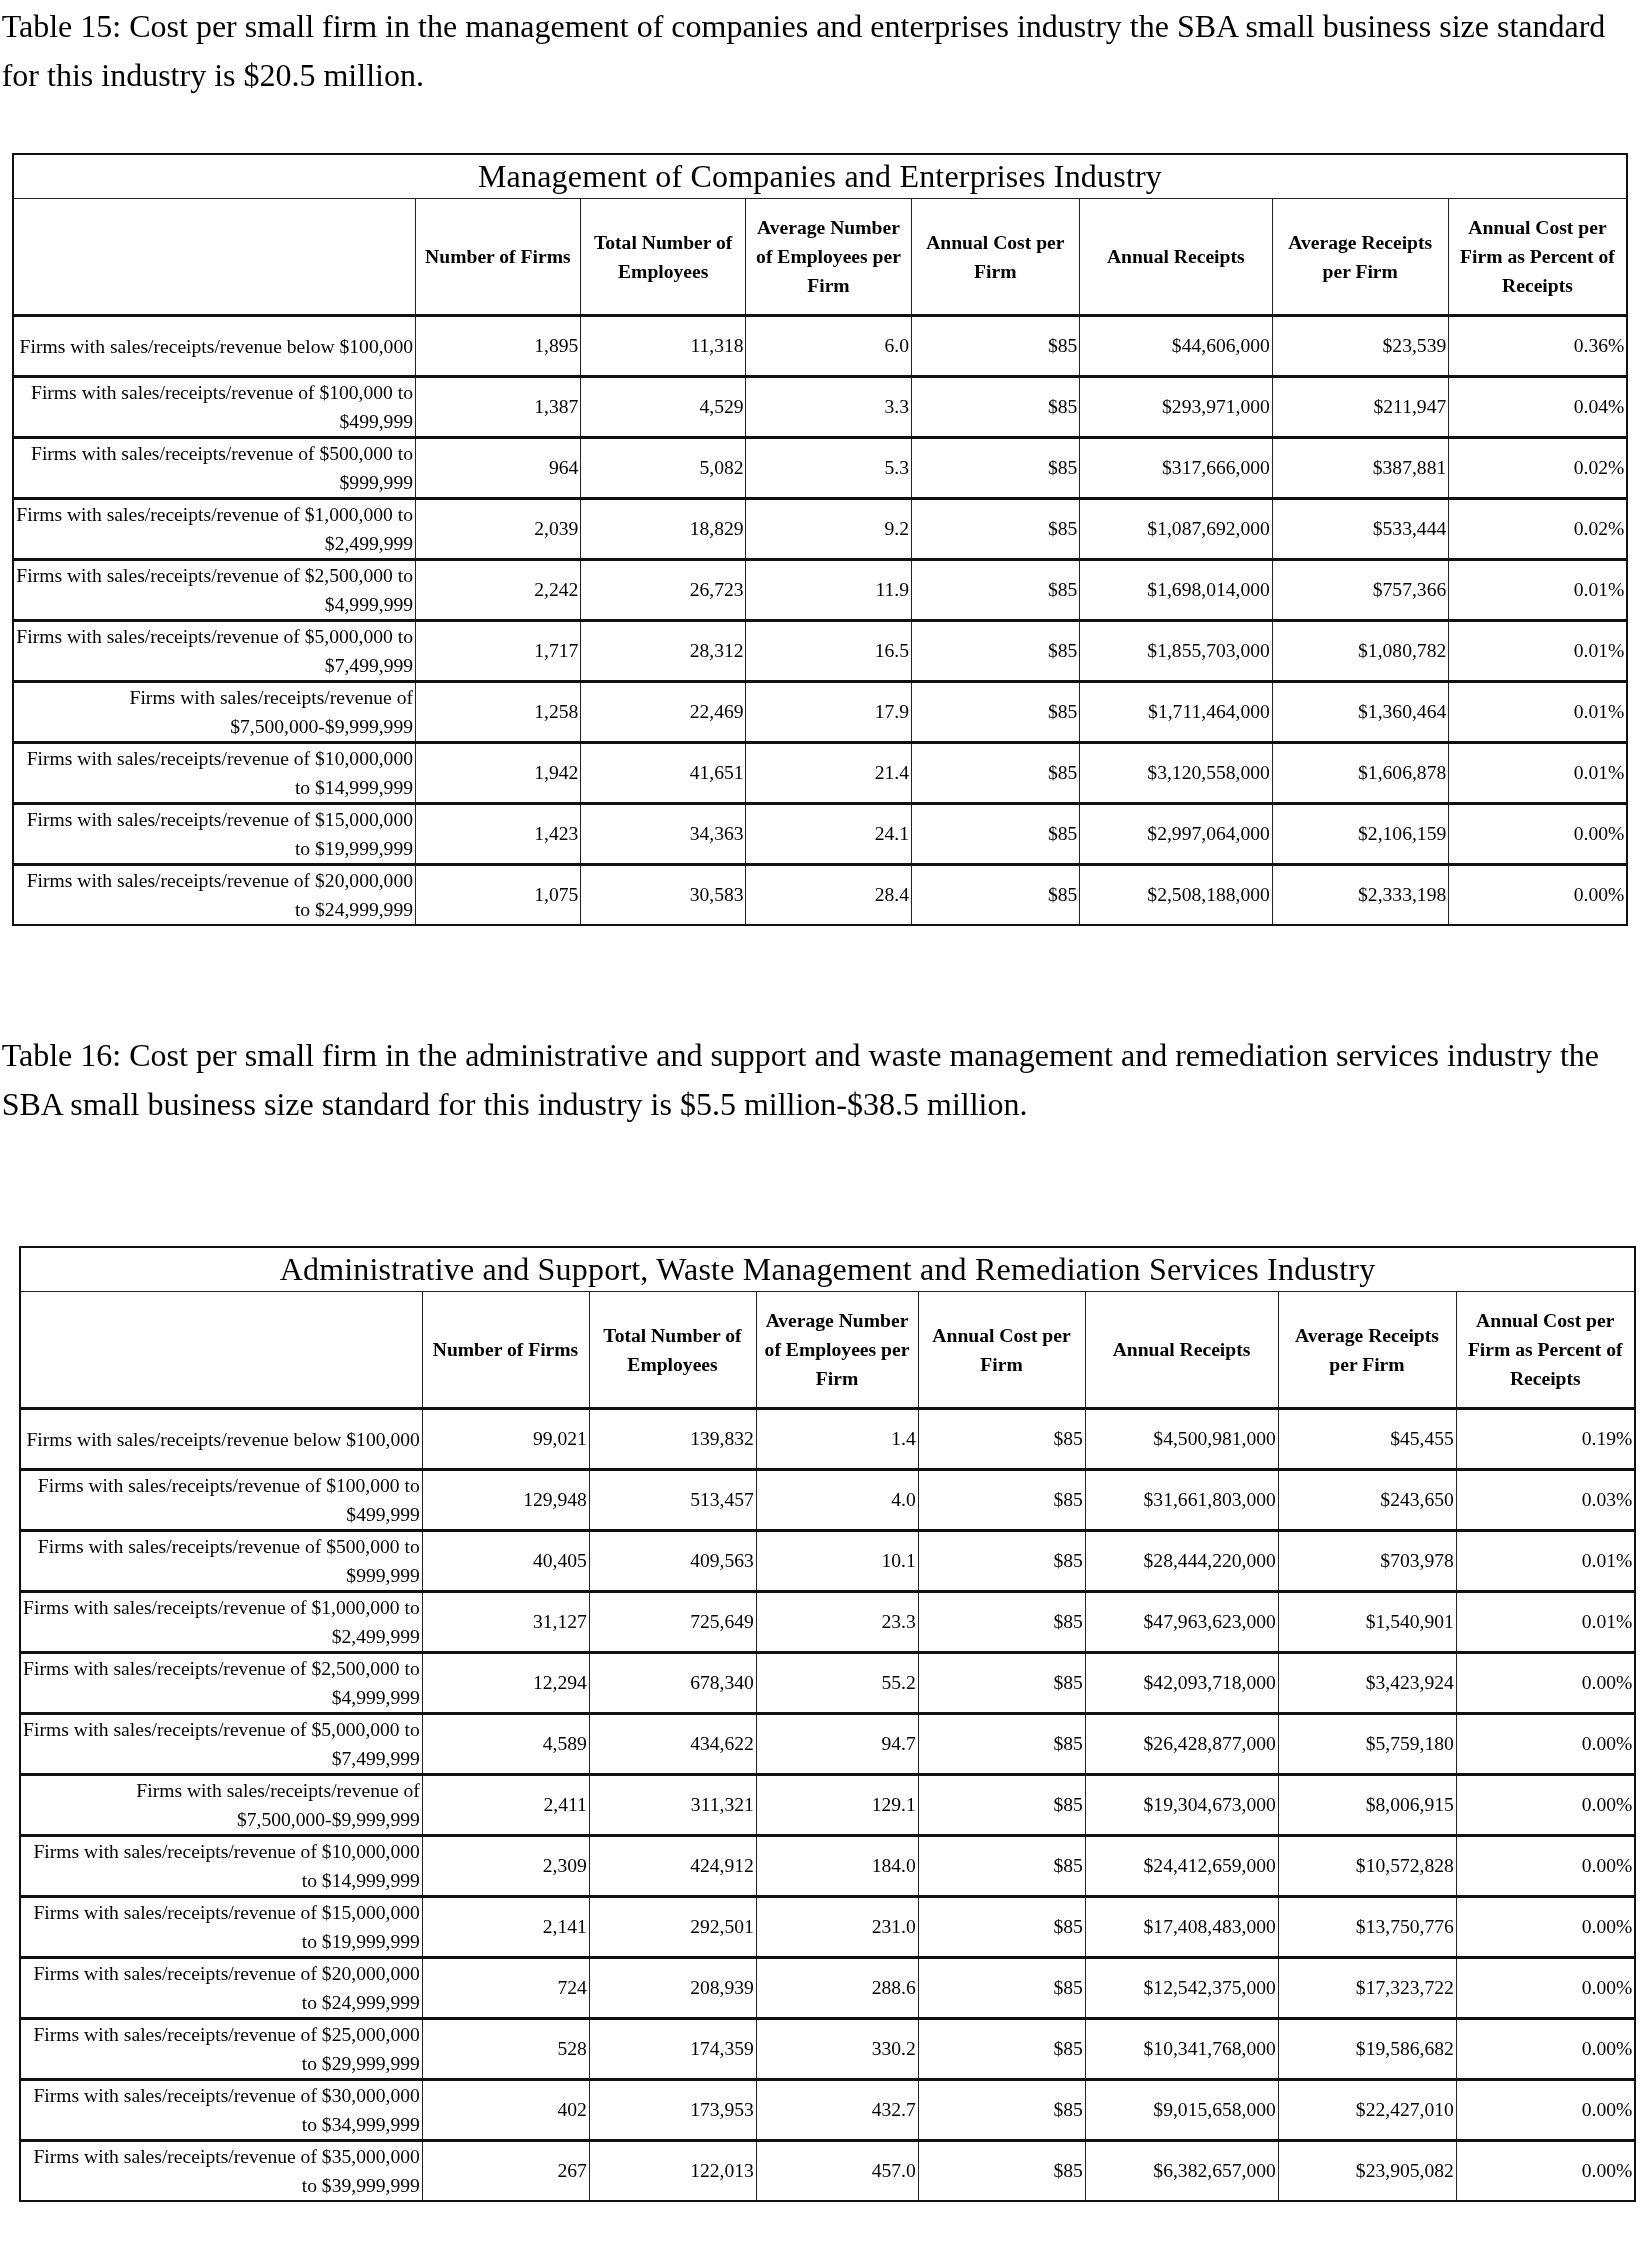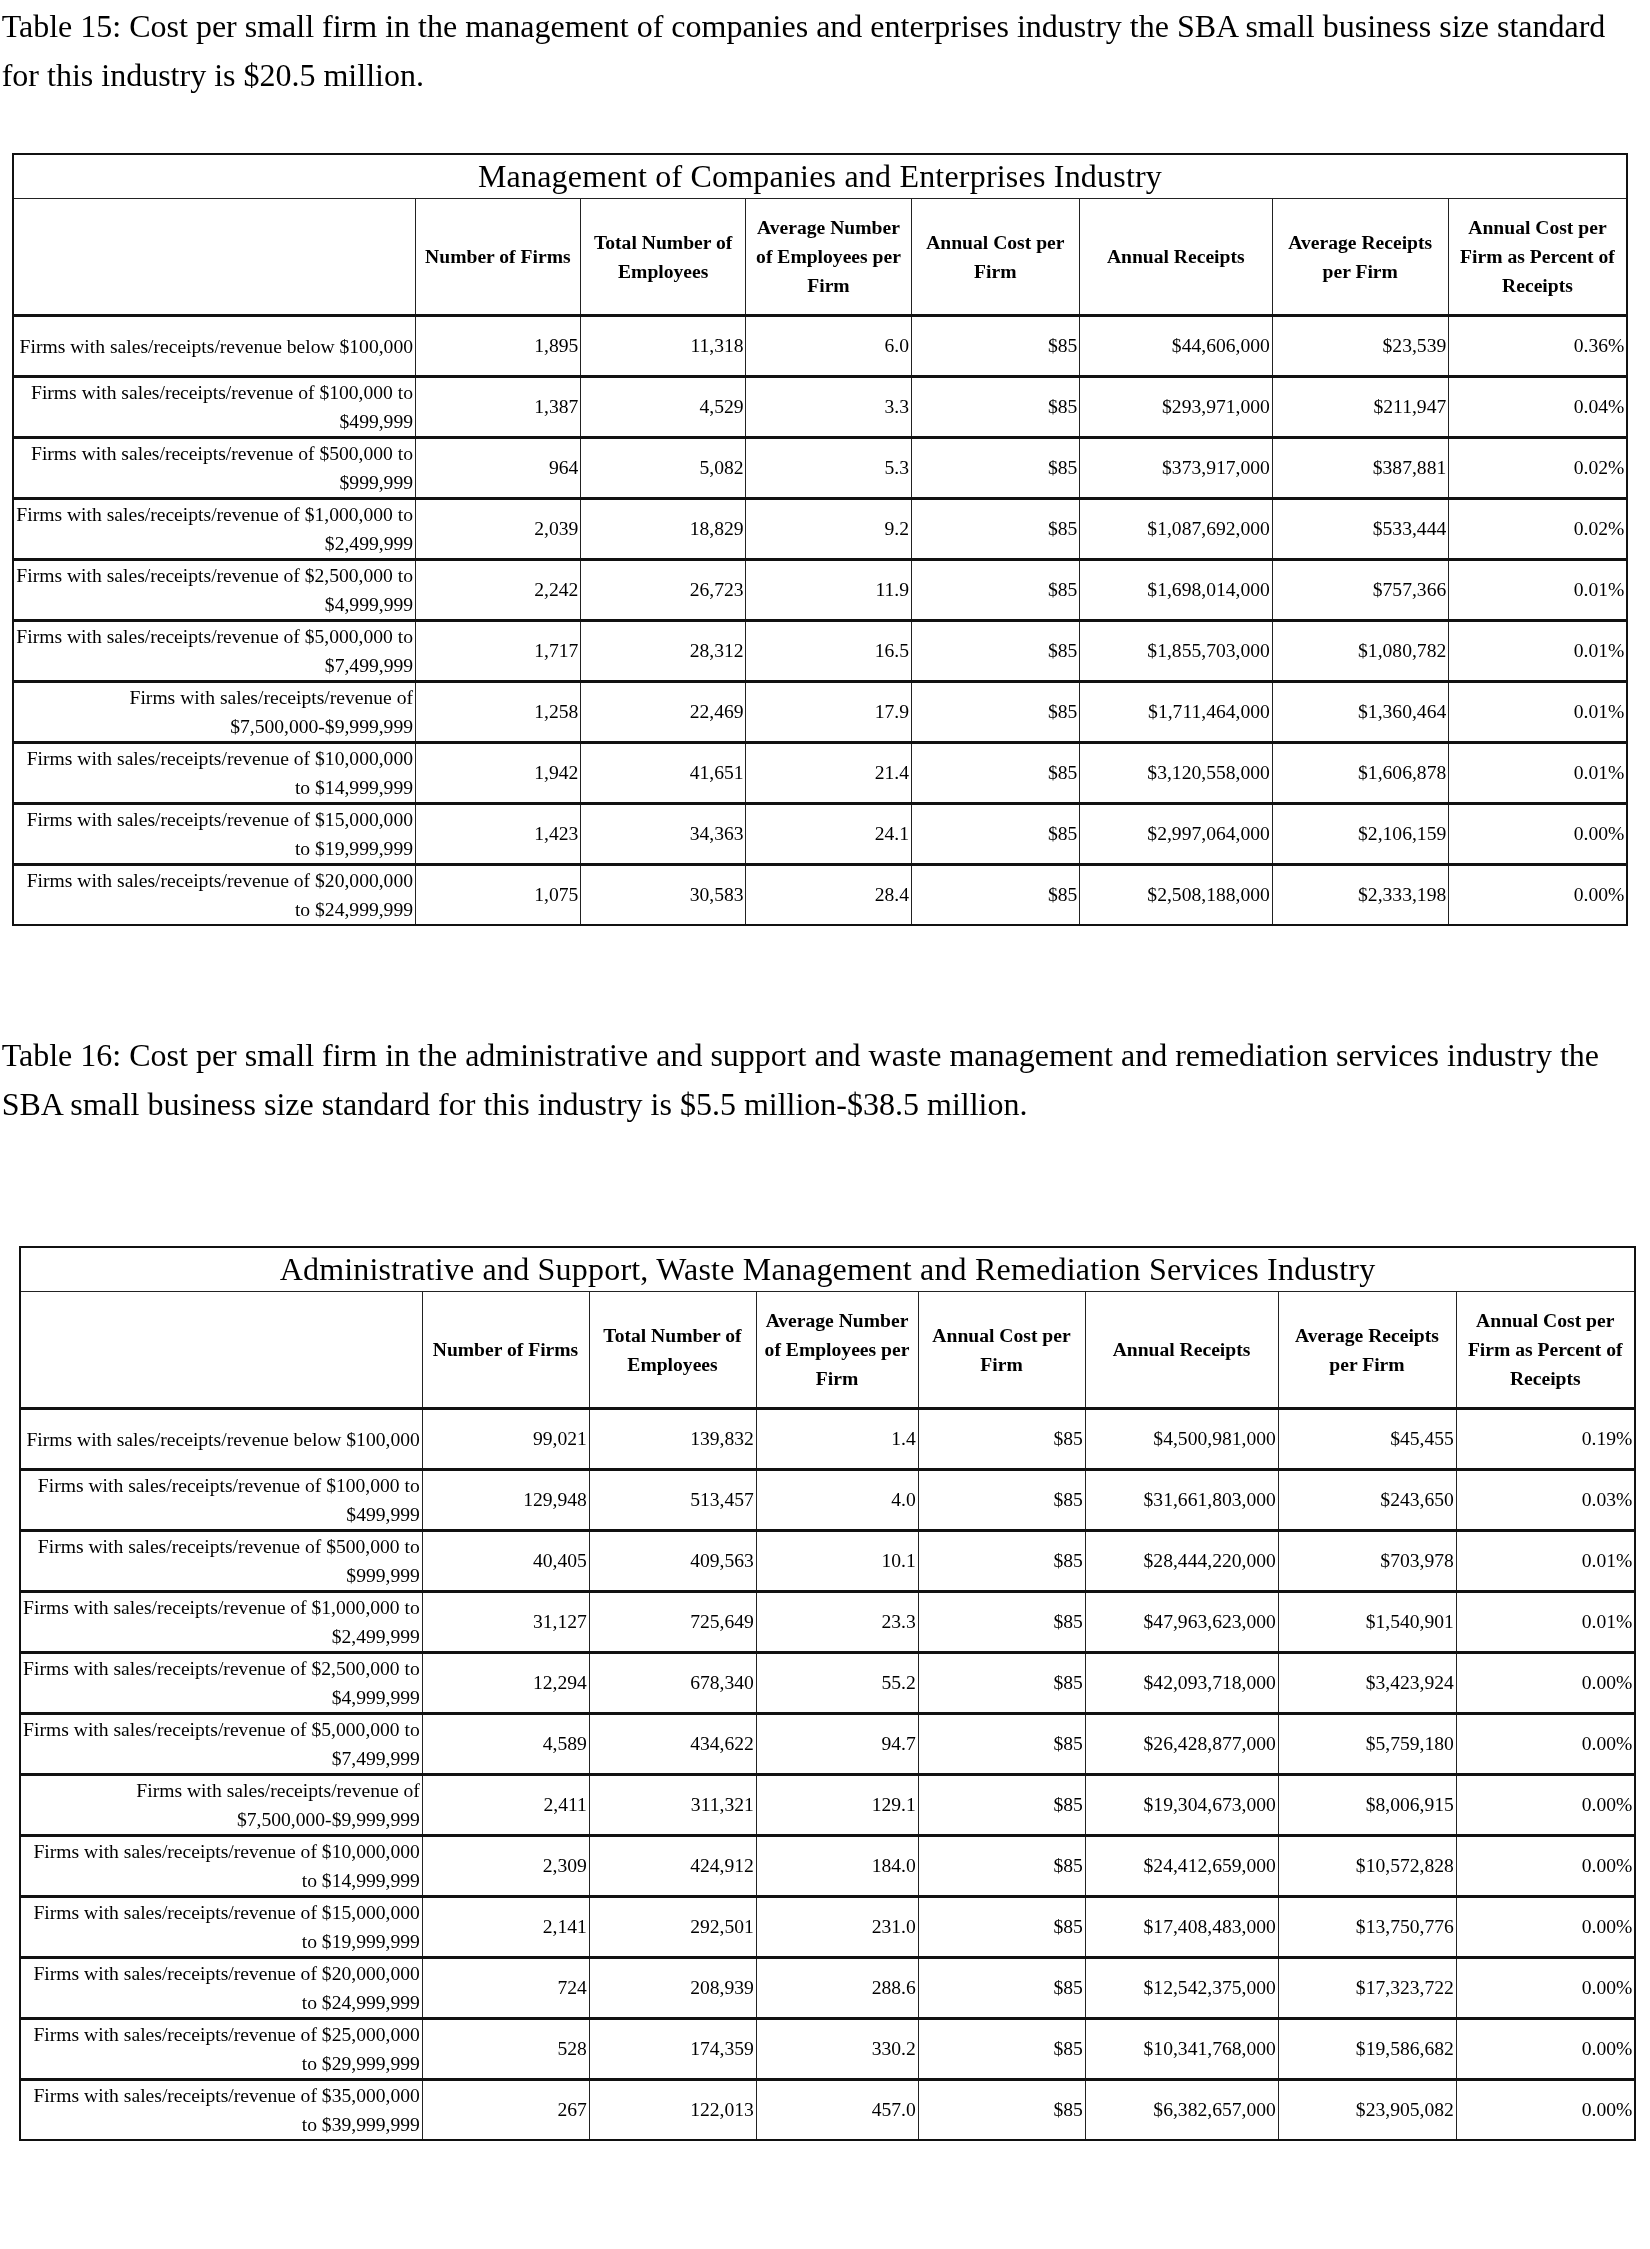--- a/index.html
+++ b/index.html
@@ -121,21 +121,21 @@
         <td class="num">$293,971,000</td>
         <td class="num">$211,947</td>
         <td class="num">0.04%</td>
       </tr>
       <tr class="body-row">
         <td class="label">Firms with  sales/receipts/revenue of $500,000 to $999,999</td>
         <td class="num">964</td>
         <td class="num">5,082</td>
         <td class="num">5.3</td>
         <td class="num">$85</td>
-        <td class="num">$373,917,000</td>
+        <td class="num">$317,666,000</td>
         <td class="num">$387,881</td>
         <td class="num">0.02%</td>
       </tr>
       <tr class="body-row">
         <td class="label">Firms with  sales/receipts/revenue of $1,000,000 to $2,499,999</td>
         <td class="num">2,039</td>
         <td class="num">18,829</td>
         <td class="num">9.2</td>
         <td class="num">$85</td>
         <td class="num">$1,087,692,000</td>
@@ -338,20 +338,30 @@
         <td class="label">Firms with sales/receipts/revenue of $25,000,000 to $29,999,999</td>
         <td class="num">528</td>
         <td class="num">174,359</td>
         <td class="num">330.2</td>
         <td class="num">$85</td>
         <td class="num">$10,341,768,000</td>
         <td class="num">$19,586,682</td>
         <td class="num">0.00%</td>
       </tr>
       <tr class="body-row">
+        <td class="label">Firms with sales/receipts/revenue of $30,000,000 to $34,999,999</td>
+        <td class="num">402</td>
+        <td class="num">173,953</td>
+        <td class="num">432.7</td>
+        <td class="num">$85</td>
+        <td class="num">$9,015,658,000</td>
+        <td class="num">$22,427,010</td>
+        <td class="num">0.00%</td>
+      </tr>
+      <tr class="body-row">
         <td class="label">Firms with sales/receipts/revenue of $35,000,000 to $39,999,999</td>
         <td class="num">267</td>
         <td class="num">122,013</td>
         <td class="num">457.0</td>
         <td class="num">$85</td>
         <td class="num">$6,382,657,000</td>
         <td class="num">$23,905,082</td>
         <td class="num">0.00%</td>
       </tr>
     </tbody>

